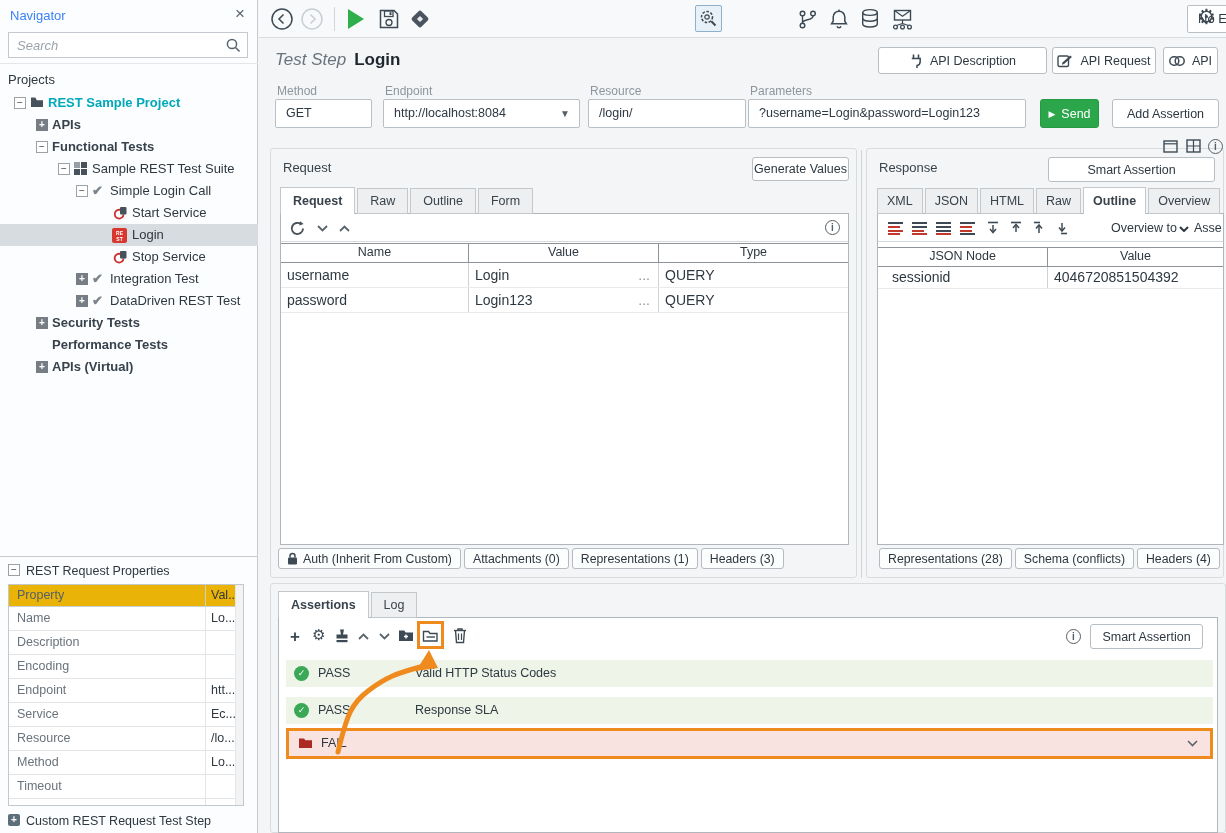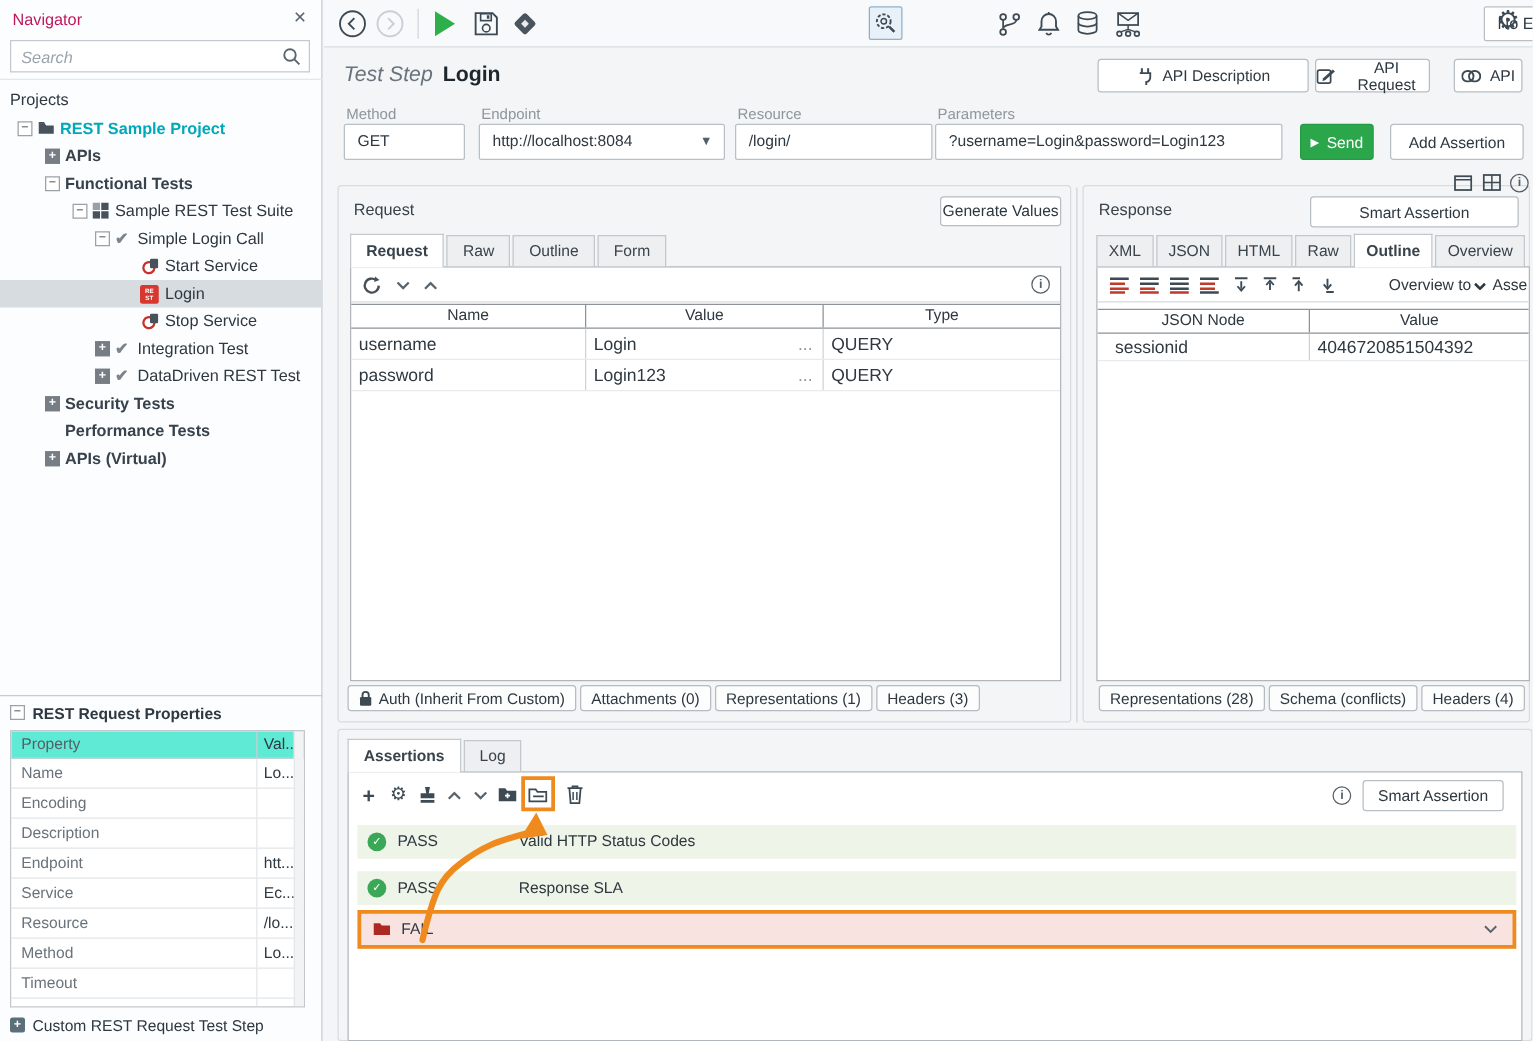--- a/index.html
+++ b/index.html
@@ -3,21 +3,21 @@
 <meta charset="utf-8">
 <style>
   * { box-sizing: border-box; margin: 0; padding: 0; }
   html, body { width: 1226px; height: 833px; overflow: hidden; }
   body { font-family: "Liberation Sans", sans-serif; font-size: 13px; color: #2e3840; background: #f3f5f6; position: relative; }
   .abs { position: absolute; }
   svg { display: block; }
 
   
   .left { position: absolute; left: 0; top: 0; width: 258px; height: 833px; background: #fcfdfe; border-right: 1px solid #c6cbd0; z-index: 5; }
-  .nav-title { position: absolute; left: 10px; top: 8px; font-size: 13px; color: #be185d; }
+  .nav-title { position: absolute; left: 10px; top: 8px; font-size: 13px; color: #3b82f6; }
   .close-x { position: absolute; right: 12px; top: 5px; font-size: 17px; color: #5a646d; line-height: 17px; cursor: pointer; }
   .nav-top-sep { position: absolute; left: 0; top: 63px; width: 258px; border-top: 1px solid #e4e7ea; }
   .search { position: absolute; left: 8px; top: 32px; width: 240px; height: 26px; border: 1px solid #c3c9ce; background: #fff; }
   .search input { width: 205px; height: 24px; border: 0; outline: none; padding-left: 8px; font-family: inherit; font-size: 13px; font-style: italic; color: #444; background: transparent; }
   .search input::placeholder { color: #9aa3ab; font-style: italic; }
   .search .mag { position: absolute; right: 6px; top: 5px; }
 
   .projects-lb { position: absolute; left: 8px; top: 70px; height: 20px; line-height: 20px; }
   .titem { position: absolute; left: 0; width: 258px; height: 22px; line-height: 22px; font-size: 13px; color: #2e3840; cursor: default; white-space: nowrap; }
   .titem.sel { background: #d7dce1; }
@@ -26,25 +26,25 @@
   .exp.plus  { background: #767d84; border: 1px solid #767d84; color: #fff; font-weight: bold; }
   .ti { position: absolute; top: 4px; }
   .tl { position: absolute; top: 0; }
   .tl.teal { color: #00a9ba; font-weight: bold; }
   .tl.b { font-weight: bold; color: #37424c; }
   .check { color: #7c858d; font-weight: bold; font-size: 13px; top: 0; }
   .resticon { display: inline-block; width: 15px; height: 15px; background: #d8372f; border-radius: 2px; color: #fff; font-size: 5px; font-weight: bold; line-height: 6px; text-align: center; padding-top: 2px; }
 
   
   .props-sep { position: absolute; left: 0; top: 556px; width: 258px; border-top: 1px solid #c6cbd0; }
-  .props-title { position: absolute; left: 26px; top: 560px; height: 22px; line-height: 22px; font-size: 12.5px; font-weight: bold; }
+  .props-title { position: absolute; left: 26px; top: 560px; height: 22px; line-height: 22px; font-size: 12.5px; }
   .props-exp { position: absolute; left: 8px; top: 564px; }
   .ptable { position: absolute; left: 8px; top: 584px; width: 236px; height: 222px; border: 1px solid #c3c8cd; background: #fff; overflow: hidden; }
   .prow { position: relative; height: 24px; line-height: 23px; border-bottom: 1px solid #e2e5e8; }
-  .prow.hd { height: 22px; line-height: 21px; background: #5eead4; border-bottom: 1px solid #c9ced3; color: #555f68; }
+  .prow.hd { height: 22px; line-height: 21px; background: #eab308; border-bottom: 1px solid #c9ced3; color: #555f68; }
   .pc1 { position: absolute; left: 8px; font-size: 12.5px; color: #6a737b; }
   .prow.hd .pc1 { color: #555f68; }
   .pc2 { position: absolute; left: 202px; font-size: 12.5px; color: #2e3840; }
   .pcolsep { position: absolute; left: 196px; top: 0; bottom: 0; border-left: 1px solid #e2e5e8; }
   .prow.hd .pcolsep { border-left: 1px solid #c9ced3; }
   .ptrack { position: absolute; right: 0; top: 0; bottom: 0; width: 8px; background: #f2f3f5; border-left: 1px solid #e4e7ea; }
   .props-footer { position: absolute; left: 26px; top: 810px; height: 22px; line-height: 22px; font-size: 12.5px; }
   .plus-sq { position: absolute; left: 8px; top: 814px; width: 12px; height: 12px; background: #5b6e79; border-radius: 2px; color: #fff; font-size: 10px; line-height: 11px; text-align: center; font-weight: bold; }
 
   
@@ -212,26 +212,26 @@
       <span class="pc1">Property</span>
       <span class="pc2">Val...</span>
       <span class="pcolsep"></span>
     </div>
     <div class="prow">
         <span class="pc1">Name</span>
         <span class="pc2">Lo...</span>
         <span class="pcolsep"></span>
       </div>
     <div class="prow">
+        <span class="pc1">Description</span>
+        <span class="pc2"></span>
+        <span class="pcolsep"></span>
+      </div>
+    <div class="prow">
         <span class="pc1">Encoding</span>
-        <span class="pc2"></span>
-        <span class="pcolsep"></span>
-      </div>
-    <div class="prow">
-        <span class="pc1">Description</span>
         <span class="pc2"></span>
         <span class="pcolsep"></span>
       </div>
     <div class="prow">
         <span class="pc1">Endpoint</span>
         <span class="pc2">htt...</span>
         <span class="pcolsep"></span>
       </div>
     <div class="prow">
         <span class="pc1">Service</span>
@@ -349,21 +349,21 @@
 <div class="ts-title">
   <span class="ts-g">Test Step</span><span class="ts-b">Login</span>
 </div>
 <button class="btn abs" style="left:878px;top:47px;width:169px;height:27px">
   <svg width="14" height="16">
       <path d="M4.5 1.5v4M9.5 1.5v4" stroke="#3d4a54" stroke-width="1.6"></path>
       <path d="M2.8 5.5h8.4v3a4.2 4.2 0 0 1-3.2 4.1v2.4" fill="none" stroke="#3d4a54" stroke-width="1.5"></path>
     </svg>
   <span>API Description</span>
 </button>
-<button class="btn abs" style="left:1052px;top:47px;width:92px;height:27px">
+<button class="btn abs" style="left:1052px;top:47px;width:104px;height:27px">
   <svg width="16" height="15">
       <rect x="1" y="3" width="10.5" height="10.5" rx="1.5" fill="none" stroke="#3d4a54" stroke-width="1.4"></rect>
       <path d="M5.5 9.5l7.8-7 1.6 1.6-7.8 7-2.2.6z" fill="#3d4a54"></path>
     </svg>
   <span>API Request</span>
 </button>
 <button class="btn abs" style="left:1163px;top:47px;width:55px;height:27px">
   <svg width="16" height="10">
       <rect x="0.8" y="0.8" width="9" height="8.4" rx="4.2" fill="none" stroke="#3d4a54" stroke-width="1.5"></rect>
       <rect x="6.2" y="0.8" width="9" height="8.4" rx="4.2" fill="none" stroke="#3d4a54" stroke-width="1.5"></rect>

